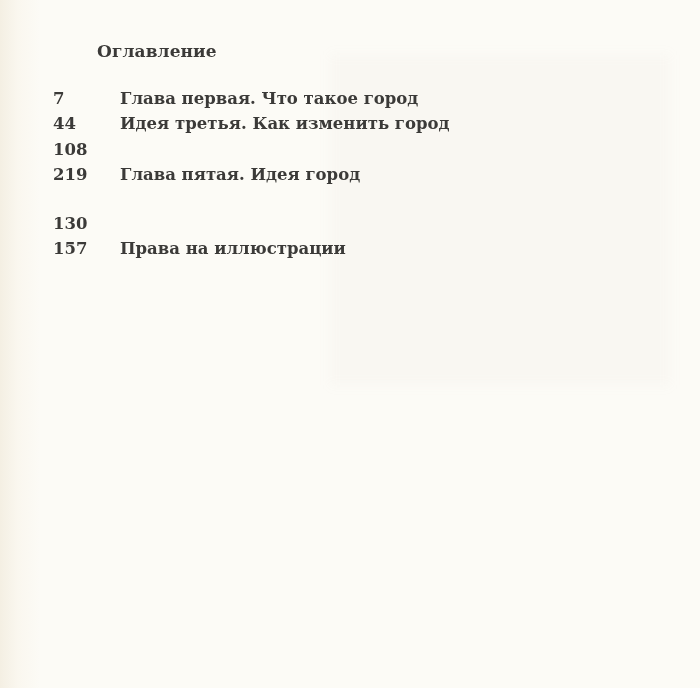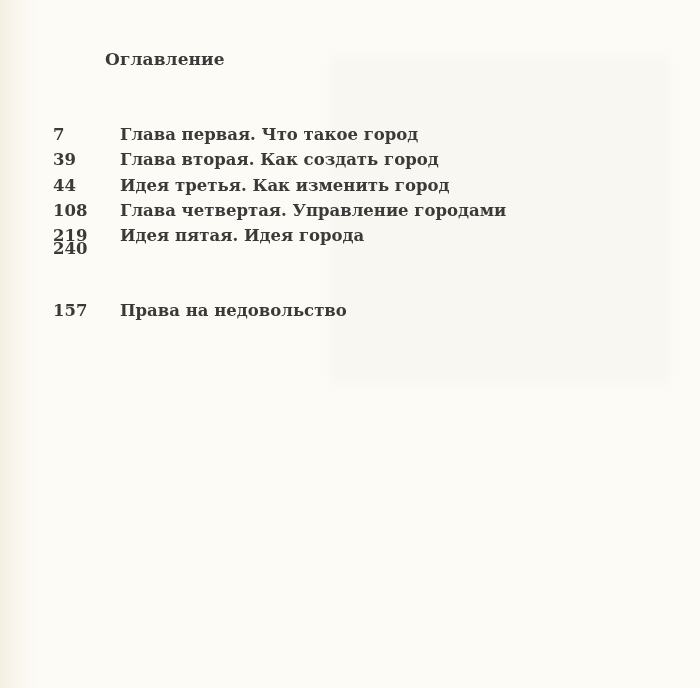--- a/index.html
+++ b/index.html
@@ -30,21 +30,21 @@
       background: rgba(200, 195, 185, 0.06);
       filter: blur(6px);
     }
     .toc-title {
       position: absolute;
       left: 89px;
       top: 33px;
       font-size: 17px;
       font-weight: bold;
       letter-spacing: 0.1px;
-      margin: 16px;
+      margin: 8px;
       text-align: center;
     }
     .toc-list {
       position: absolute;
       left: 53px;
       top: 89px;
       margin: 0;
       padding: 0;
       list-style: none;
     }
@@ -55,59 +55,53 @@
       font-size: 16.5px;
       font-weight: bold;
       white-space: nowrap;
     }
     .toc-page {
       width: 67px;
       flex: 0 0 67px;
     }
     .toc-label {
       flex: 0 0 auto;
-      margin-top: 36px;
     }
     .toc-gap {
       height: 24px;
     }
   </style>
 </head>
 <body>
 
 <div class="page">
   <div class="showthrough"></div>
 
   <h1 class="toc-title">Оглавление</h1>
 
   <ul class="toc-list">
     <li class="toc-row">
       <span class="toc-page">7</span>
       <span class="toc-label">Глава первая. Что такое город</span>
     </li>
     <li class="toc-row">
-      <span class="toc-page">39</span>
-      <span class="toc-label">Глава вторая. Как создать город</span>
-    </li>
-    <li class="toc-row">
       <span class="toc-page">44</span>
       <span class="toc-label">Идея третья. Как изменить город</span>
     </li>
     <li class="toc-row">
       <span class="toc-page">108</span>
-      <span class="toc-label">Глава четвертая. Управление городами</span>
     </li>
     <li class="toc-row">
       <span class="toc-page">219</span>
-      <span class="toc-label">Идея пятая. Идея города</span>
+      <span class="toc-label">Глава пятая. Идея город</span>
     </li>
 
     <li class="toc-gap"></li>
 
     <li class="toc-row">
-      <span class="toc-page">240</span>
+      <span class="toc-page">130</span>
     </li>
     <li class="toc-row">
       <span class="toc-page">157</span>
-      <span class="toc-label">Права на недовольство</span>
+      <span class="toc-label">Права на иллюстрации</span>
     </li>
   </ul>
 </div>
 
 </body></html>

